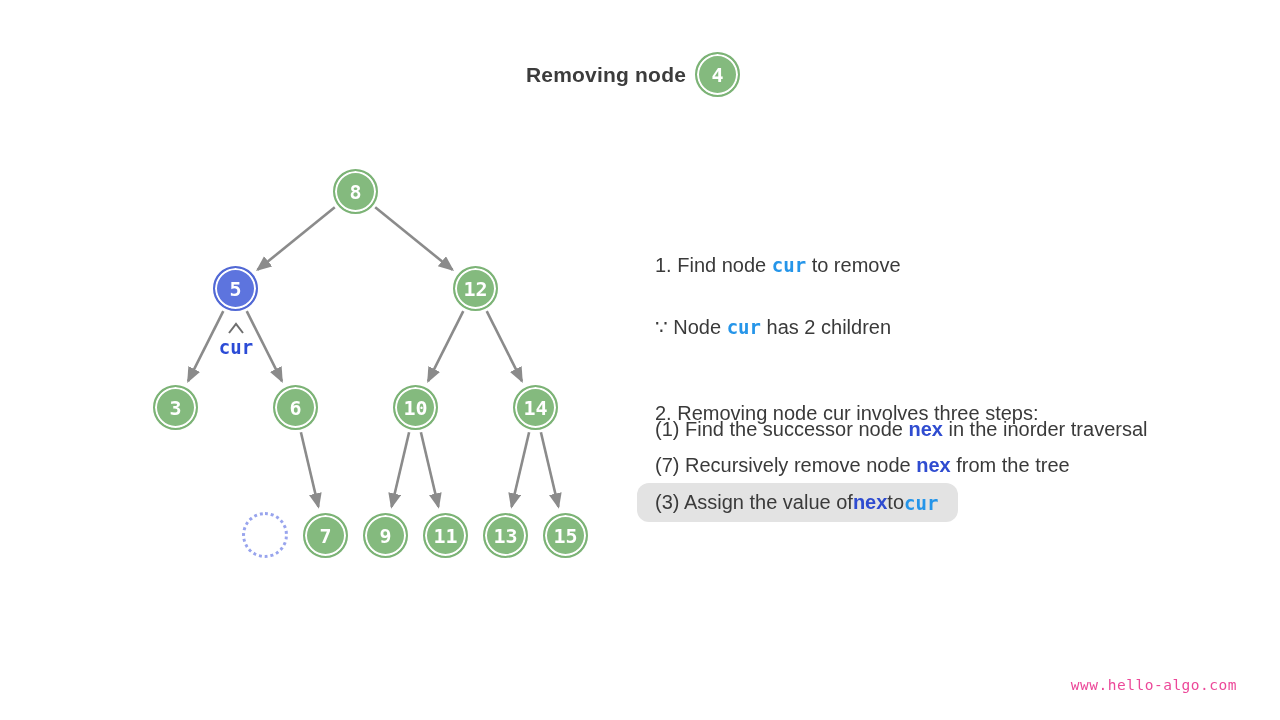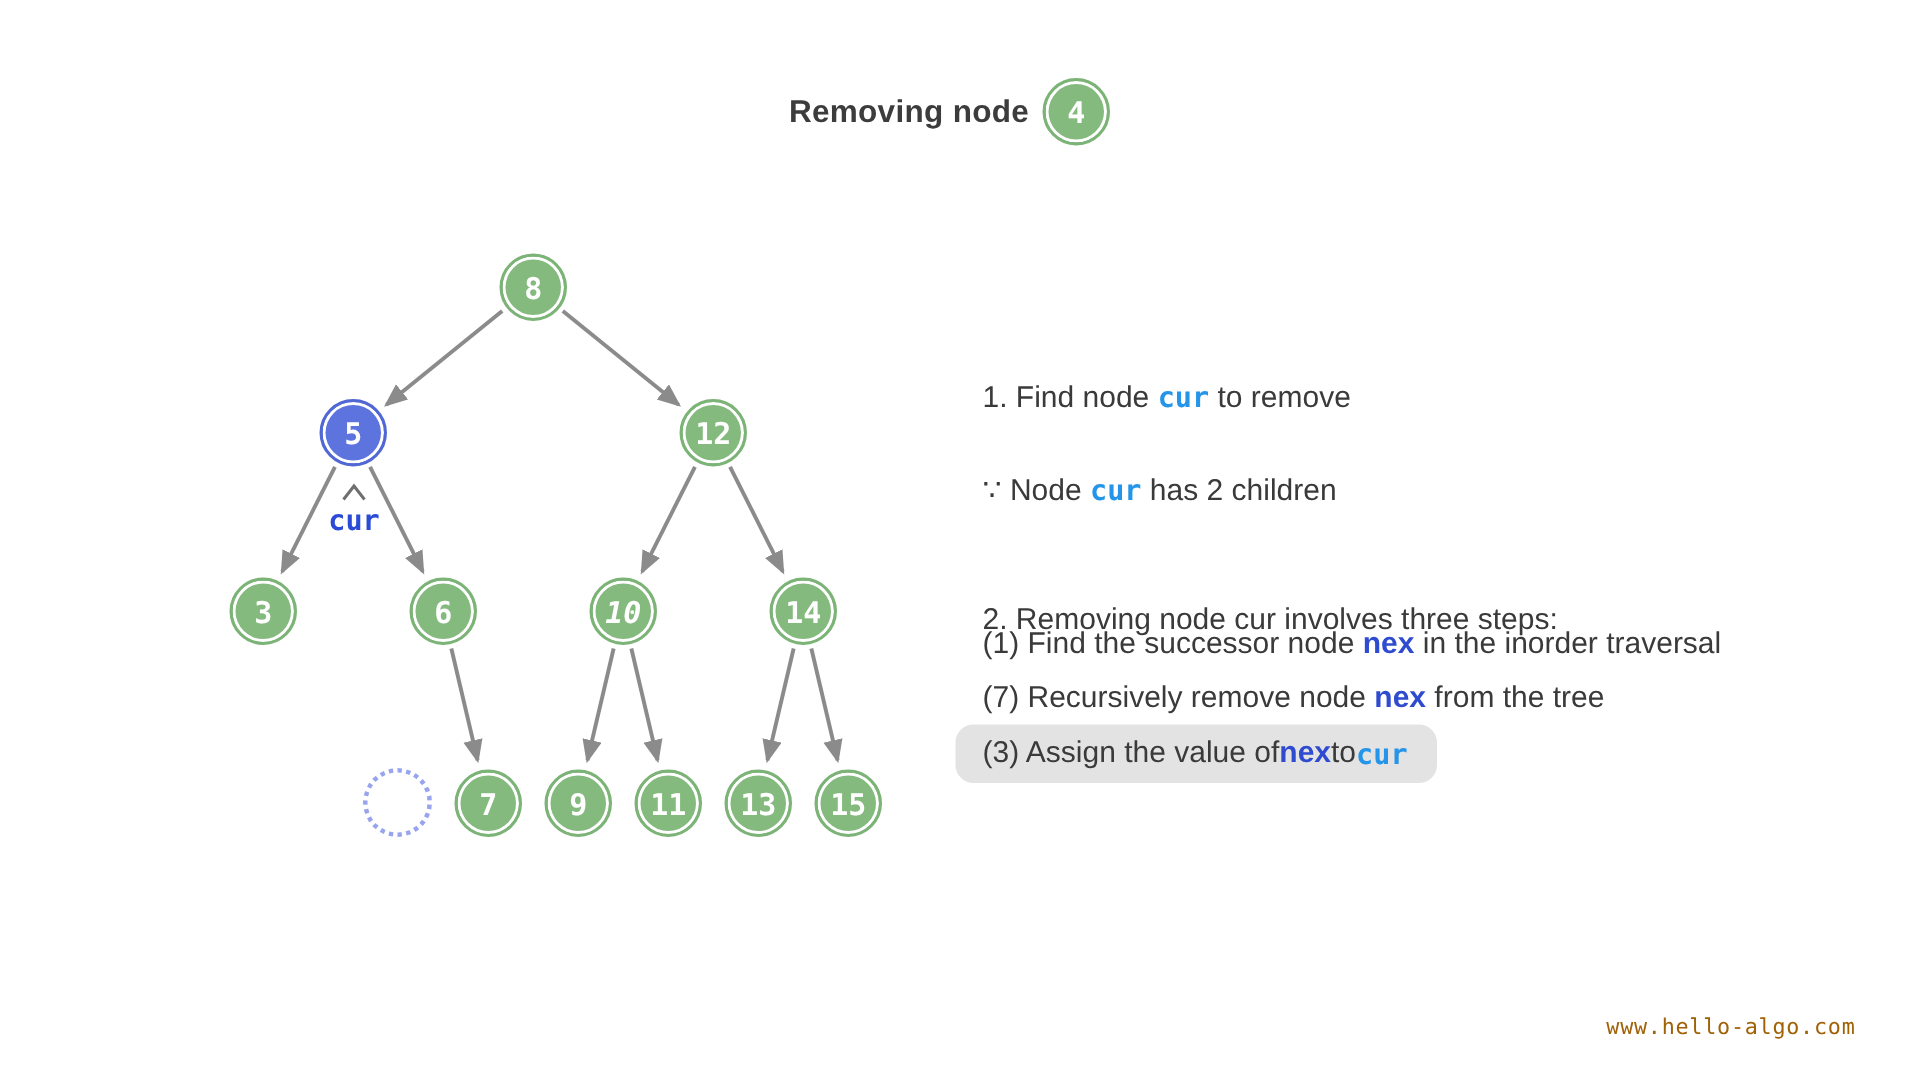--- a/index.html
+++ b/index.html
@@ -134,21 +134,21 @@
     letter-spacing: 2px;
     color: #9c9c9c;
   }
 
   
   .watermark {
     position: absolute;
     right: 43px; top: 677px;
     font-family: "DejaVu Sans Mono", monospace;
     font-size: 14.5px;
-    color: #a16207;
+    color: #ec4899;
     letter-spacing: 0.5px;
   }
 </style>
 </head>
 <body>
 
 <div class="canvas">
 
   <div class="title-row">
     <span class="title-text">Removing node</span>
@@ -177,21 +177,21 @@
       <line x1="540.9" y1="432.3" x2="558.4" y2="506.8" marker-end="url(#arrow)"></line>
     </g>
     <polyline points="229,333 236,324 243,333" fill="none" stroke="#6f6f6f" stroke-width="2"></polyline>
   </svg>
 
   <div class="node green" style="left:333px; top:169px;">8</div>
   <div class="node blue" style="left:213px; top:266px;">5</div>
   <div class="node green" style="left:453px; top:266px;">12</div>
   <div class="node green" style="left:153px; top:385px;">3</div>
   <div class="node green" style="left:273px; top:385px;">6</div>
-  <div class="node green" style="left:393px; top:385px;font-style:italic;">10</div>
+  <div class="node green" style="left:393px; top:385px;">10</div>
   <div class="node green" style="left:513px; top:385px;">14</div>
   <div class="node dashed" style="left:242px; top:512px;"></div>
   <div class="node green" style="left:303px; top:513px;">7</div>
   <div class="node green" style="left:363px; top:513px;">9</div>
   <div class="node green" style="left:423px; top:513px;">11</div>
   <div class="node green" style="left:483px; top:513px;">13</div>
   <div class="node green" style="left:543px; top:513px;">15</div>
 
   <div class="pointer-label">cur</div>
 

